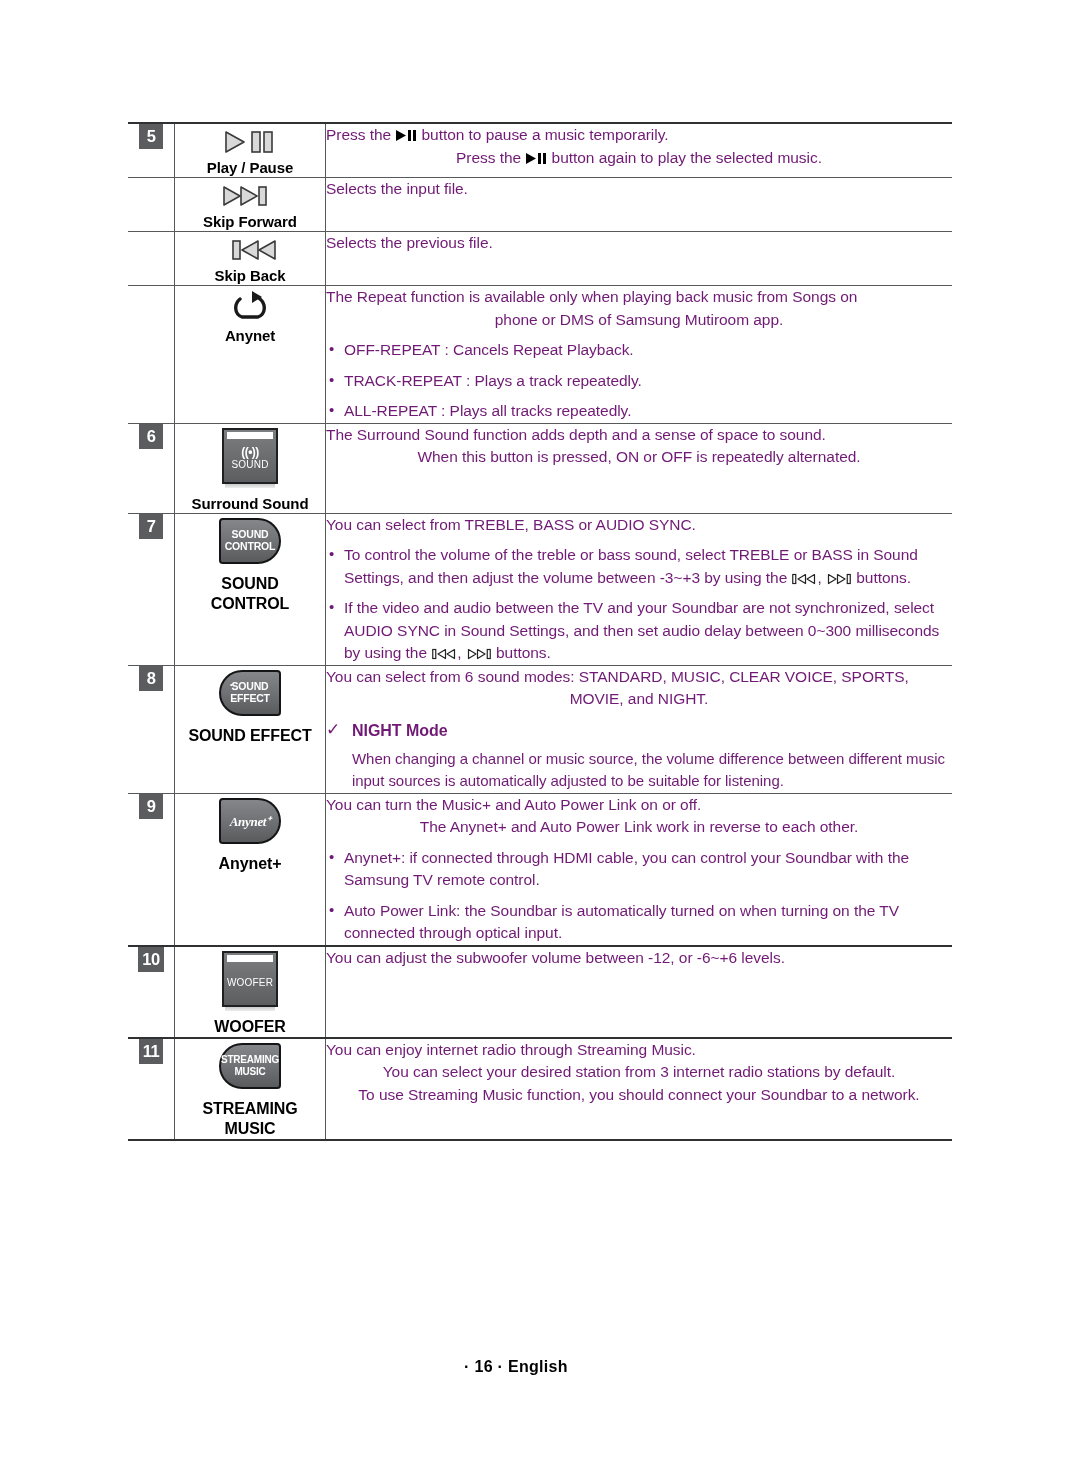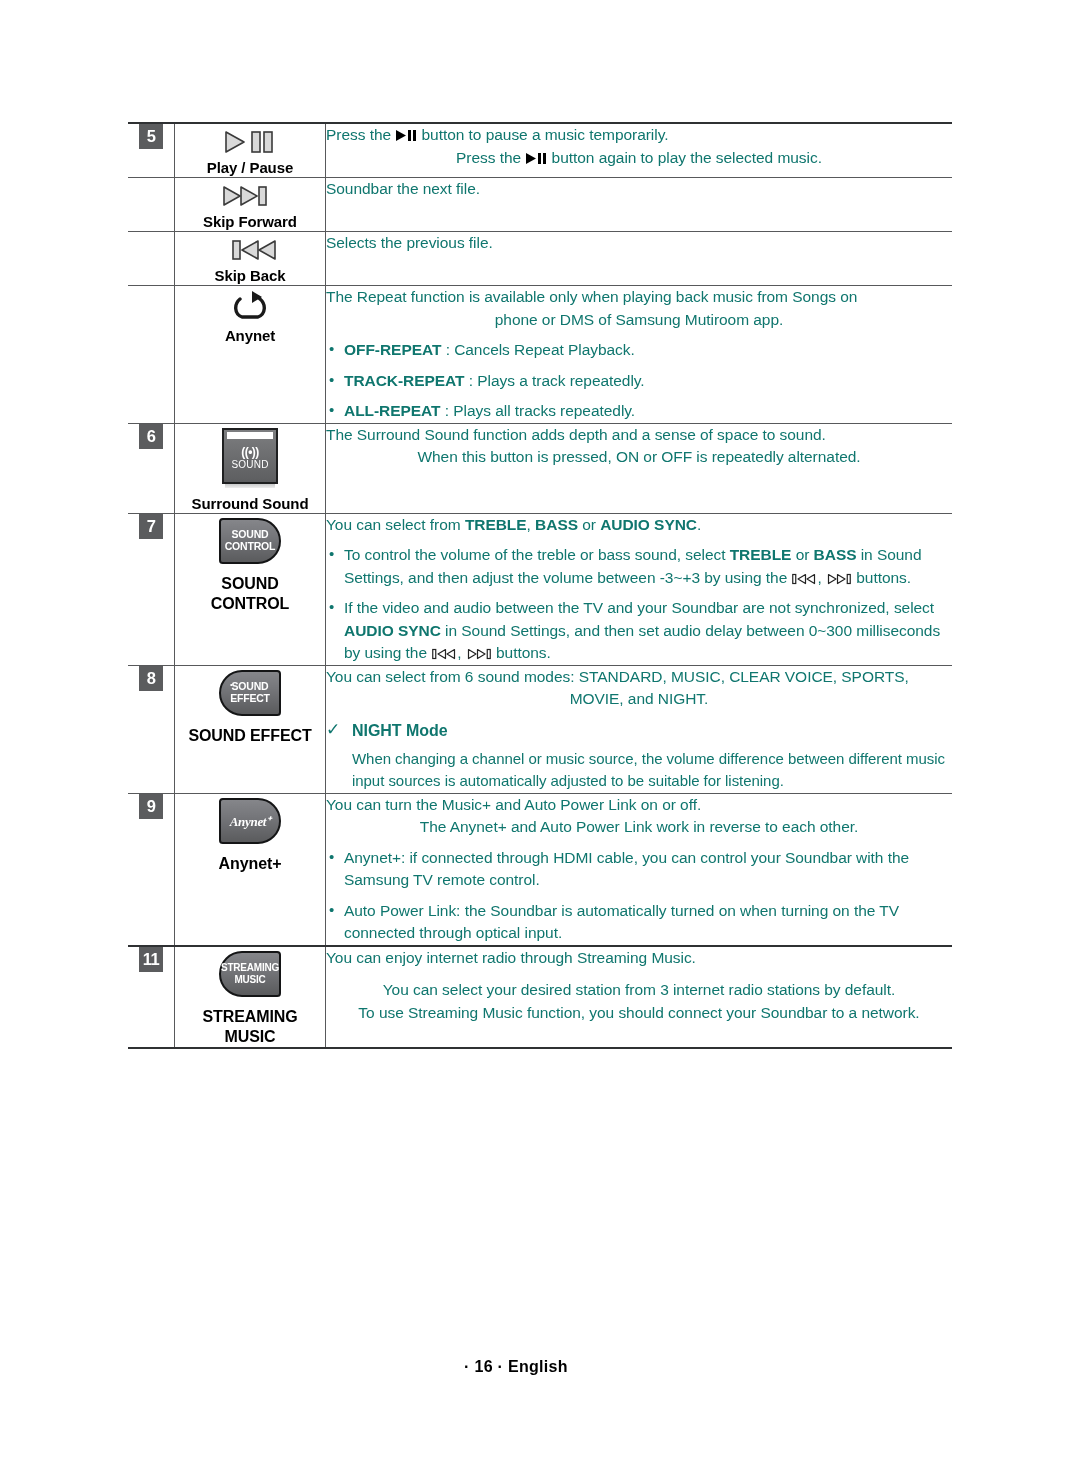--- a/index.html
+++ b/index.html
@@ -198,27 +198,27 @@
   .btn-box-wrap {
     display: inline-block;
     padding: 4px 6px 10px 6px;
     position: relative;
   }
 
   
   .desc {
     font-size: 15.5px;
     line-height: 22.5px;
-    color: #0f766e;
+    color: #701a75;
     letter-spacing: -0.05px;
   }
   .desc p { margin: 0 0 0 0; }
   .desc p + p { margin-top: 0px; text-align: center; }
-  .desc .gap { margin-top: 10px; }
-  .bold { font-weight: bold; }
+  .desc .gap { }
+  .bold { font-weight: normal; }
 
   ul.bullets {
     list-style: none;
     margin: 8px 0 0 0;
     padding: 0;
   }
   ul.bullets li {
     position: relative;
     padding-left: 18px;
     margin-bottom: 8px;
@@ -320,21 +320,21 @@
             <svg width="64" height="26" viewBox="0 0 64 26">
               <polygon points="6,4 22,13 6,22" fill="#d9d9d9" stroke="#3a3a3a" stroke-width="1.6" stroke-linejoin="round"></polygon>
               <polygon points="23,4 39,13 23,22" fill="#d9d9d9" stroke="#3a3a3a" stroke-width="1.6" stroke-linejoin="round"></polygon>
               <rect x="41" y="4" width="7" height="18" fill="#d9d9d9" stroke="#3a3a3a" stroke-width="1.6"></rect>
             </svg>
           </span>
           <div class="icon-label">Skip Forward</div>
         </td>
         <td class="desc-col">
           <div class="desc">
-            <p>Soundbar the next file.</p>
+            <p>Selects the input file.</p>
           </div>
         </td>
       </tr>
 
       <tr>
         <td class="num-col"></td>
         <td class="icon-col">
           <span class="glyph">
             <svg width="64" height="26" viewBox="0 0 64 26">
               <rect x="15" y="4" width="7" height="18" fill="#d9d9d9" stroke="#3a3a3a" stroke-width="1.6"></rect>
@@ -494,20 +494,40 @@
             <p>You can turn the Music+ and Auto Power Link on or off.</p>
             <p>The Anynet+ and Auto Power Link work in reverse to each other.</p>
             <ul class="bullets">
               <li>Anynet+: if connected through HDMI cable, you can control your Soundbar with the Samsung TV remote control.</li>
               <li>Auto Power Link: the Soundbar is automatically turned on when turning on the TV connected through optical input.</li>
             </ul>
           </div>
         </td>
       </tr>
 
+      <tr class="thick-sep">
+        <td class="num-col">
+          <span class="num-badge">10</span>
+        </td>
+        <td class="icon-col">
+          <span class="btn-box-wrap">
+            <span class="btn-square">
+              <span class="topstripe"></span>
+              <span class="sq-line2" style="margin-top:8px;">WOOFER</span>
+              <span class="shadow"></span>
+            </span>
+          </span>
+          <div class="icon-label big">WOOFER</div>
+        </td>
+        <td class="desc-col">
+          <div class="desc">
+            <p>You can adjust the subwoofer volume between -12, or -6~+6 levels.</p>
+          </div>
+        </td>
+      </tr>
 
       <tr class="thick-sep last-row">
         <td class="num-col">
           <span class="num-badge">11</span>
         </td>
         <td class="icon-col">
           <span class="btn-box-wrap">
             <span class="btn-d left-round">
               <span class="halo"></span>
               <span class="t1" style="font-size:10px;">STREAMING</span>

